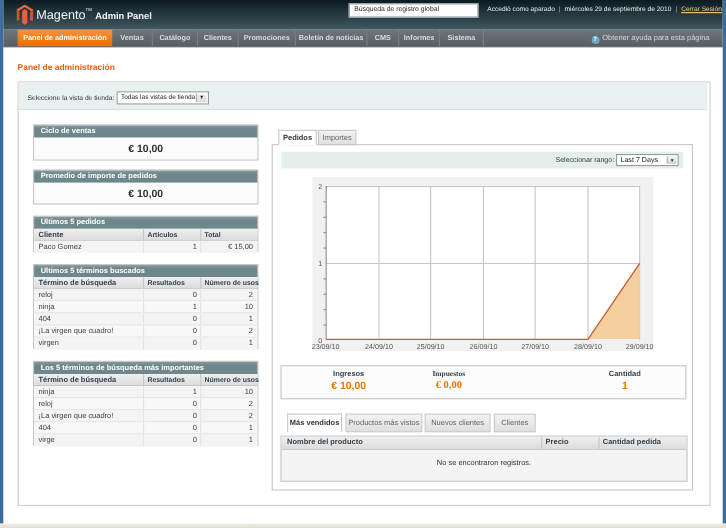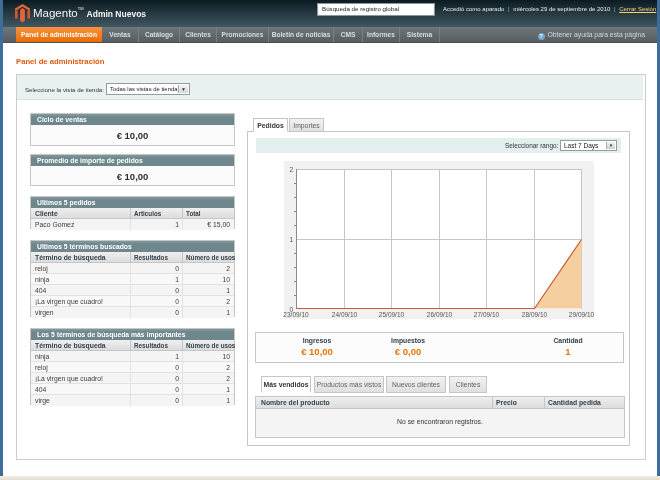--- a/index.html
+++ b/index.html
@@ -80,21 +80,21 @@
 <div class="abs" id="bordR"></div>
 <div class="abs" id="footband"></div>
 
 <svg class="abs" style="left:15px;top:4px" width="15" height="19" viewBox="0 0 15 19">
   <polygon points="7.5,0 15,4.6 15,7.3 7.5,2.7 0,7.3 0,4.6" fill="#dd5f30"></polygon>
   <rect x="0" y="6.4" width="2.7" height="8.3" fill="#d4552b"></rect>
   <rect x="12.3" y="6.4" width="2.7" height="8.3" fill="#d4552b"></rect>
   <polygon points="7.5,4.1 9.9,5.7 9.9,16.8 7.5,18.6 5.1,16.8 5.1,5.7" fill="#e0653a"></polygon>
   <polygon points="7.5,0.9 13.9,4.9 13.9,5.6 7.5,1.7 1.1,5.6 1.1,4.9" fill="#f08a5c" opacity="0.7"></polygon>
 </svg>
-<div class="abs" id="brand">Magento<span class="tm">TM</span><span class="ap">Admin Nuevos</span></div>
+<div class="abs" id="brand">Magento<span class="tm">TM</span><span class="ap">Admin Panel</span></div>
 <div class="abs" id="search">Búsqueda de registro global</div>
 <div class="abs" id="acct">Accedió como aparado <span class="sep">|</span> miércoles 29 de septiembre de 2010 <span class="sep">|</span> <a>Cerrar Sesión</a></div>
 
 <div class="abs" id="nav">
   <span class="it on" style="left:13px;width:86px;">Panel de administración</span>
   <span class="it" style="left:99px;width:37px;">Ventas</span>
   <span class="it" style="left:136px;width:41px;">Catálogo</span>
   <span class="it" style="left:177px;width:37px;">Clientes</span>
   <span class="it" style="left:214px;width:52px;">Promociones</span>
   <span class="it" style="left:266px;width:65px;">Boletín de noticias</span>
@@ -271,21 +271,21 @@
     <text x="250.5" y="156" text-anchor="middle">28/09/10</text>
     <text x="297.5" y="156" text-anchor="middle">29/09/10</text>
   </g>
 </svg>
 
 <div class="abs" id="stats">
   <div class="col" style="left:15px;">
       <div class="lab">Ingresos</div>
       <div class="val">€ 10,00</div>
     </div>
-  <div class="col" style="left:106px;">
+  <div class="col" style="left:106px;font-family:Liberation Serif, serif;">
       <div class="lab">Impuestos</div>
       <div class="val">€ 0,00</div>
     </div>
   <div class="col" style="left:266px;">
       <div class="lab">Cantidad</div>
       <div class="val">1</div>
     </div>
 </div>
 
 <div class="abs tab on" style="left:261px;top:376px;width:50px;height:17px;line-height:16px;z-index:2;">Más vendidos</div>

